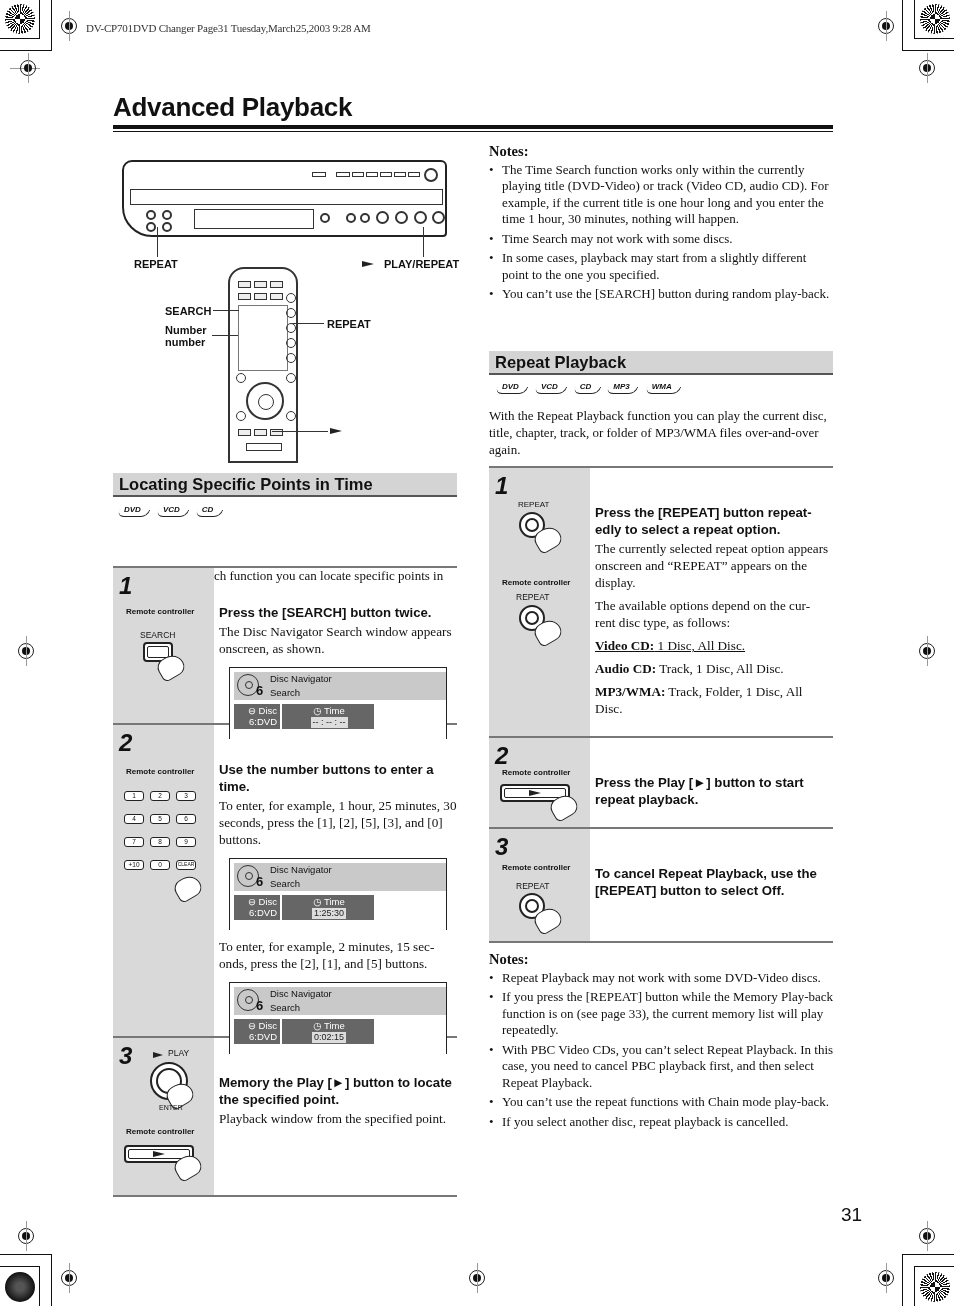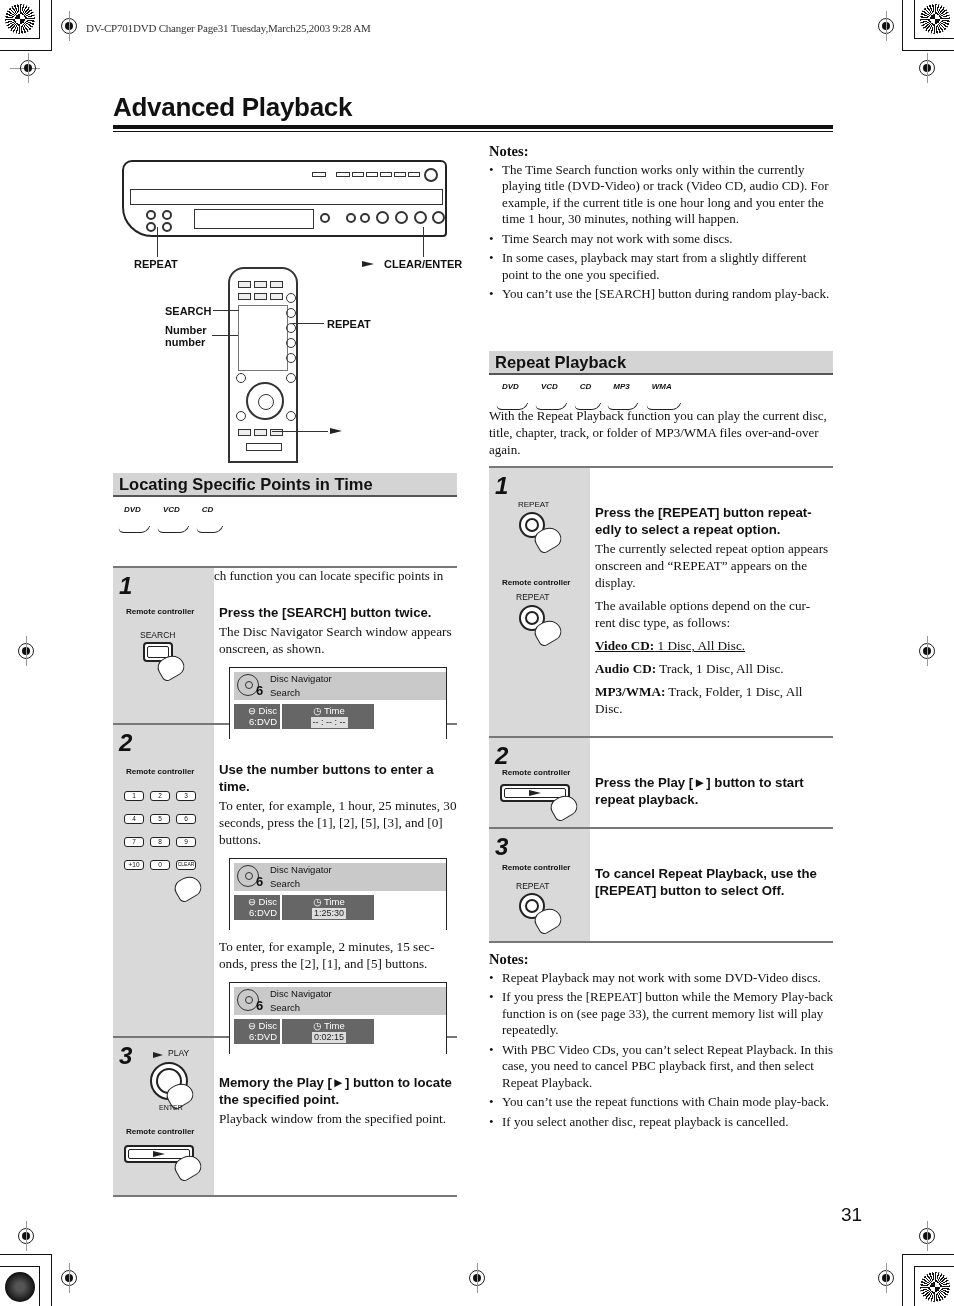--- a/index.html
+++ b/index.html
@@ -37,21 +37,21 @@
   .remote .grid-box { position: absolute; left: 8px; top: 36px; width: 50px; height: 66px; border: 1px solid #777; }
   .remote .dpad { position: absolute; left: 16px; top: 113px; width: 38px; height: 38px; border: 2px solid #333; border-radius: 50%; }
   .remote .dpad::after { content:""; position:absolute; left: 10px; top: 10px; width: 14px; height: 14px; border: 1.5px solid #333; border-radius: 50%; }
   .remote .playbar { position: absolute; left: 16px; top: 174px; width: 36px; height: 8px; border: 1.5px solid #333; }
 
   
   .sec-head { position: absolute; height: 24px; background: #d4d4d4; border-bottom: 2px solid #555; font-family: "Liberation Sans", sans-serif; font-weight: bold; font-size: 16.5px; padding: 2px 6px; }
 
   
   .badges { position: absolute; display: flex; gap: 12px; }
-  .badge { position: relative; font-family: "Liberation Sans", sans-serif; font-weight: bold; font-size: 8px; padding: 0 4px 19px 6px; font-style: italic; }
+  .badge { position: relative; font-family: "Liberation Sans", sans-serif; font-weight: bold; font-size: 8px; padding: 0 4px 3px 6px; font-style: italic; }
   .badge::after { content: ""; position: absolute; left: 0; right: -4px; bottom: 0; height: 6px; border-bottom: 1px solid #222; border-right: 1px solid #222; border-radius: 0 0 12px 12px; transform: skewX(-20deg); }
 
   .para { position: absolute; font-size: 13px; line-height: 17px; }
 
   
   .steps { position: absolute; border-top: 2px solid #777; }
   .step { position: relative; display: flex; border-bottom: 2px solid #777; }
   .step-left { width: 101px; background: #d9d9d9; position: relative; flex-shrink: 0; }
   .step-right { flex: 1; padding: 4px 4px 8px 5px; margin-top: 32px; }
   .step-num { position: absolute; left: 6px; top: 4px; font-family: "Liberation Sans", sans-serif; font-weight: bold; font-style: italic; font-size: 24px; }
@@ -154,21 +154,21 @@
     <div class="knob" style="left:252px;top:49px;width:13px;height:13px;"></div>
     <div class="knob" style="left:271px;top:49px;width:13px;height:13px;"></div>
     <div class="knob" style="left:290px;top:49px;width:13px;height:13px;"></div>
     <div class="knob" style="left:308px;top:49px;width:13px;height:13px;"></div>
   </div>
 
   <div class="leader" style="left:45px;top:72px;width:1px;height:30px;"></div>
   <div class="illus-label" style="left:22px;top:103px;">REPEAT</div>
   <div class="leader" style="left:311px;top:72px;width:1px;height:30px;"></div>
   <div class="play-arrow" style="left:250px;top:106px;"></div>
-  <div class="illus-label" style="left:272px;top:103px;">CLEAR/ENTER</div>
+  <div class="illus-label" style="left:272px;top:103px;">PLAY/REPEAT</div>
 
   <div class="remote">
     <div class="btn" style="left:8px;top:12px;"></div>
     <div class="btn" style="left:24px;top:12px;"></div>
     <div class="btn" style="left:40px;top:12px;"></div>
     <div class="btn" style="left:8px;top:24px;"></div>
     <div class="btn" style="left:24px;top:24px;"></div>
     <div class="btn" style="left:40px;top:24px;"></div>
     <div class="grid-box"></div>
     <div class="rb" style="left:56px;top:24px;"></div>

